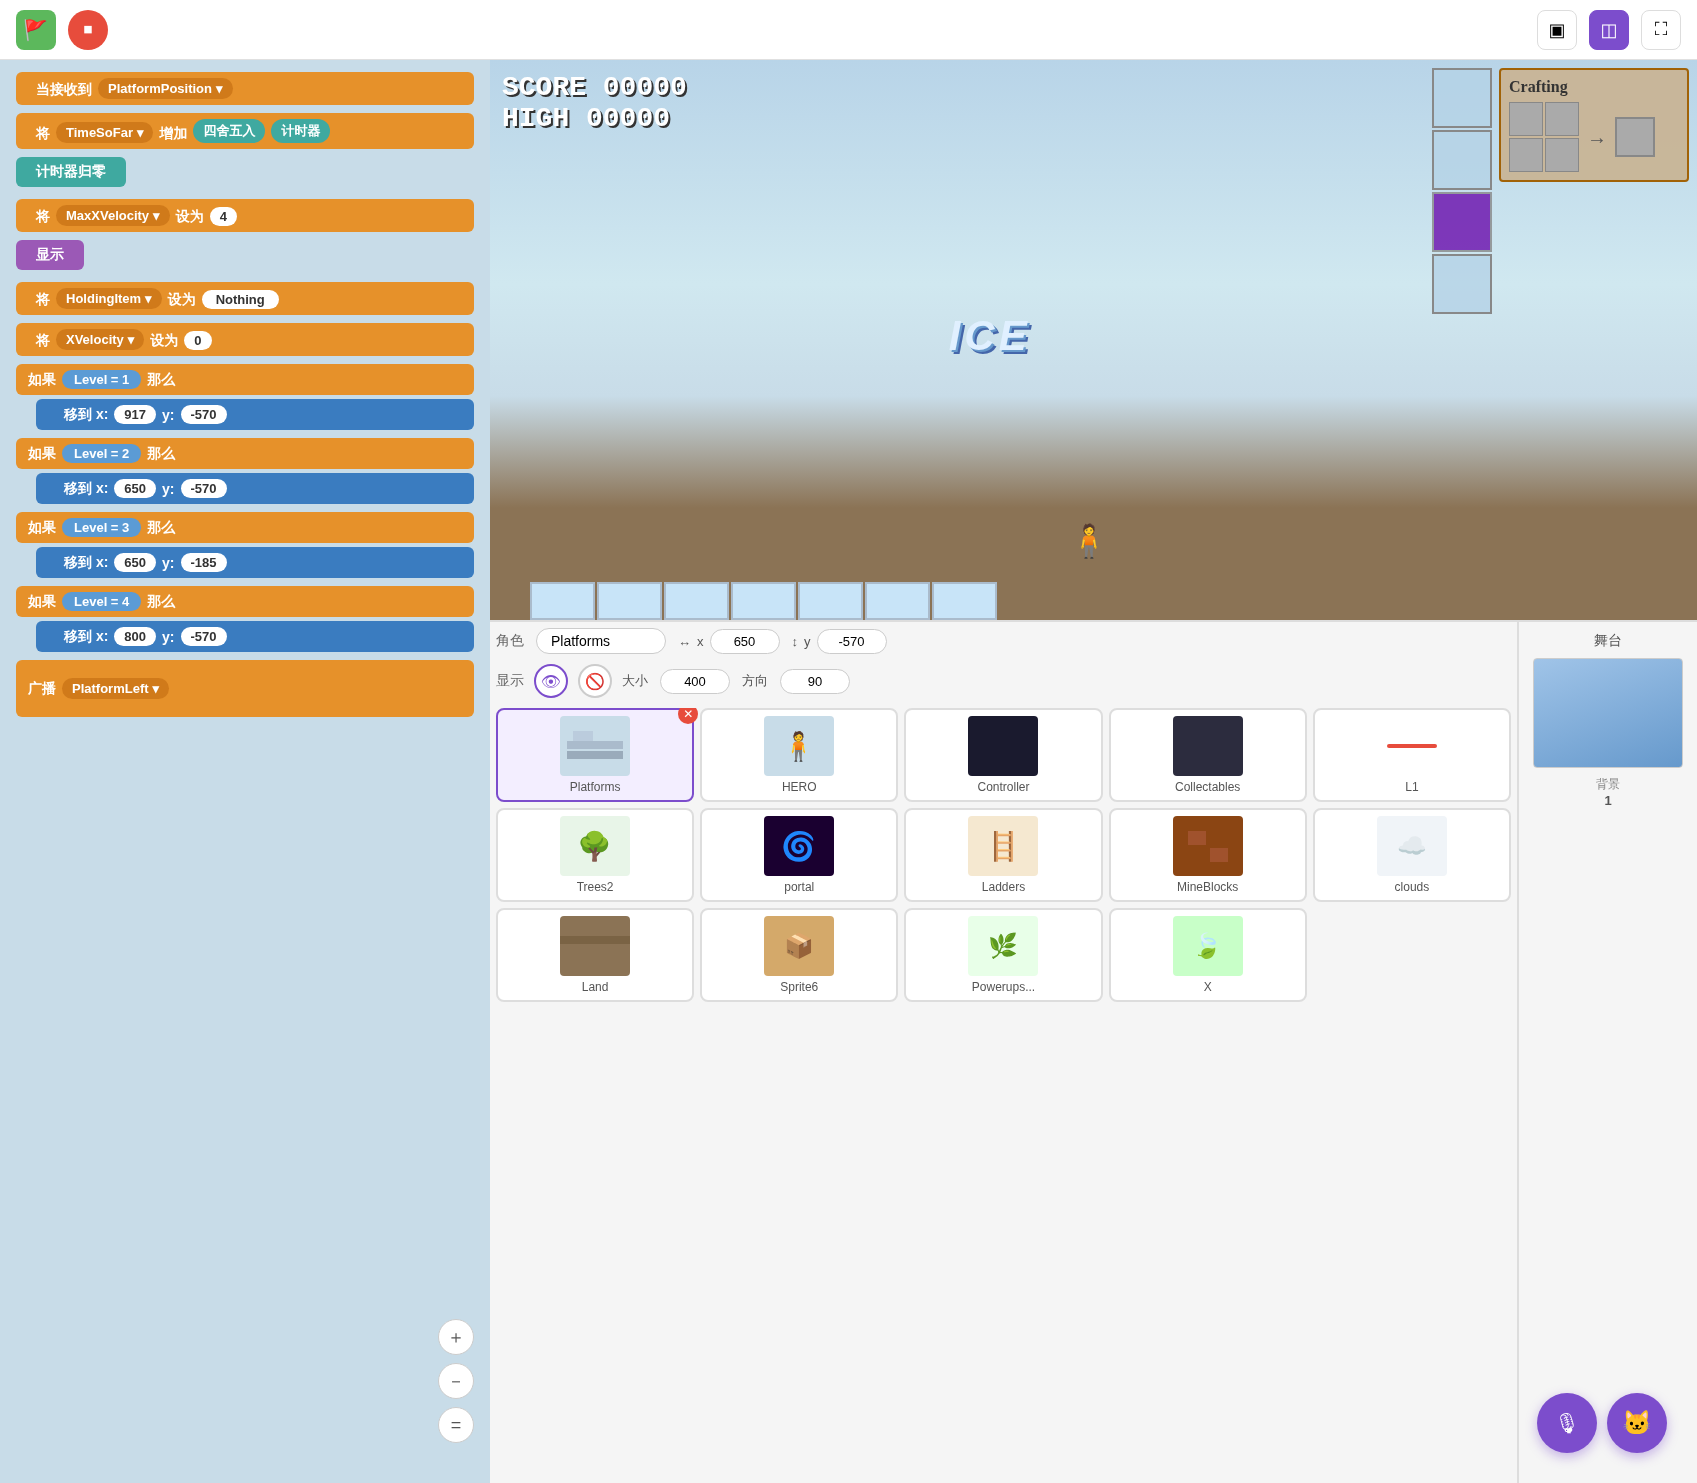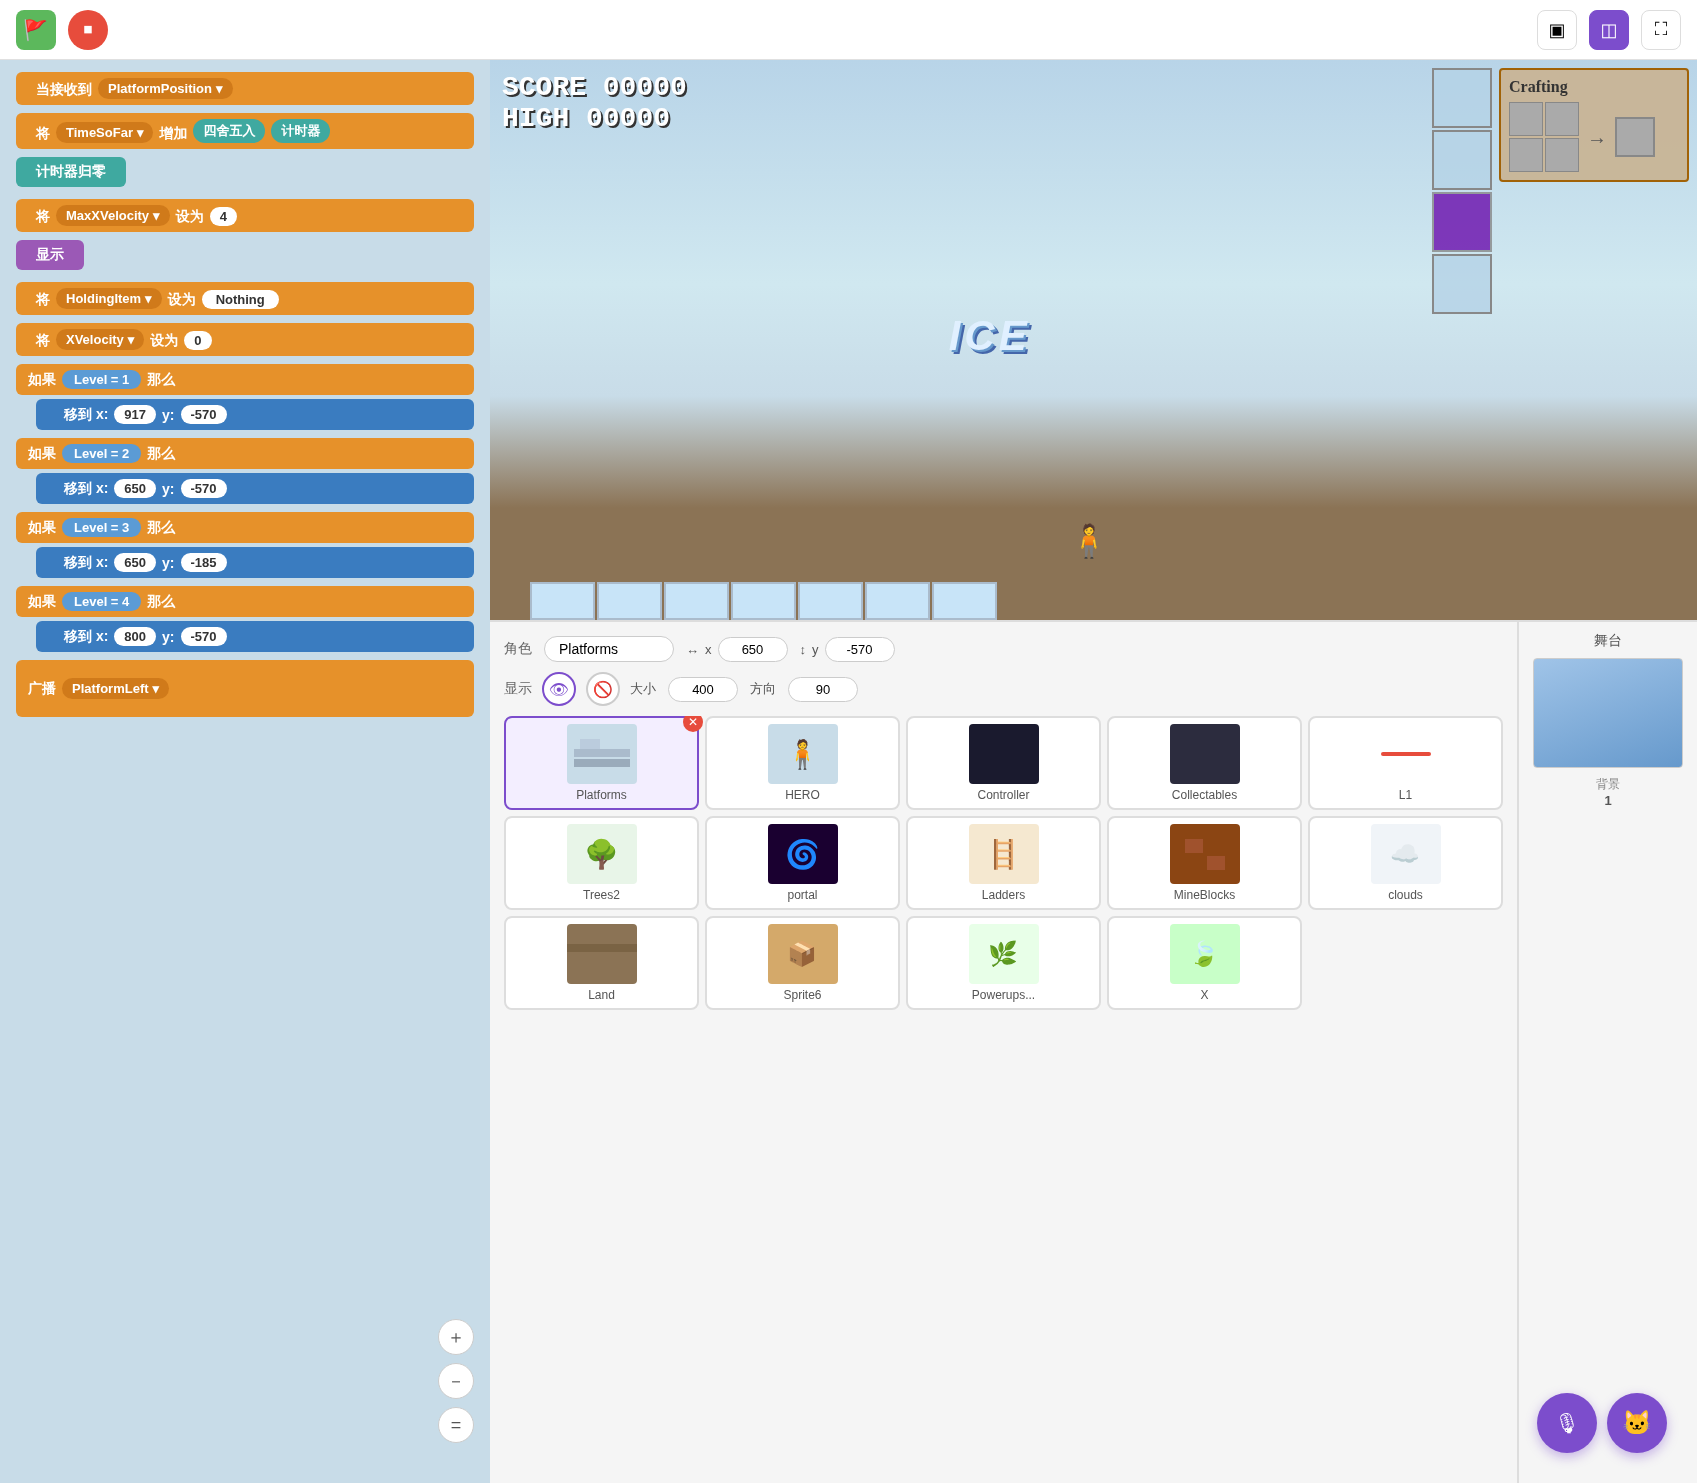--- a/index.html
+++ b/index.html
@@ -264,21 +264,21 @@
     
     .sprites-panel {
       background: #f5f5f5;
       border-top: 2px solid #ddd;
       flex: 1;
       display: flex;
       gap: 0;
     }
     .sprites-left {
       flex: 1;
-      padding: 14px;
+      padding: 6px;
     }
     .sprite-header {
       display: flex;
       align-items: center;
       gap: 12px;
       margin-bottom: 10px;
       flex-wrap: wrap;
     }
     .sprite-label {
       font-size: 14px;

